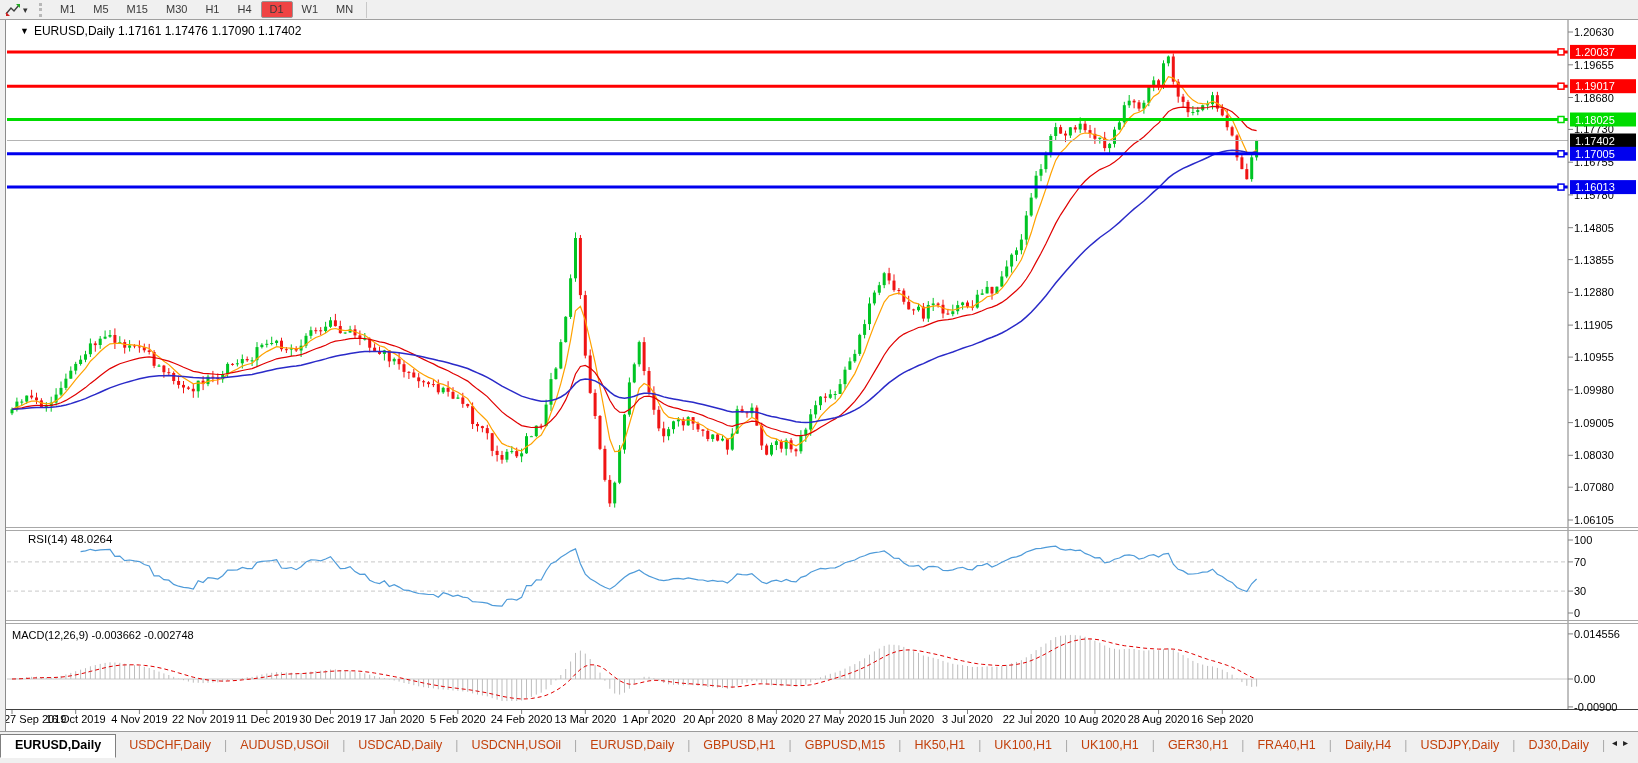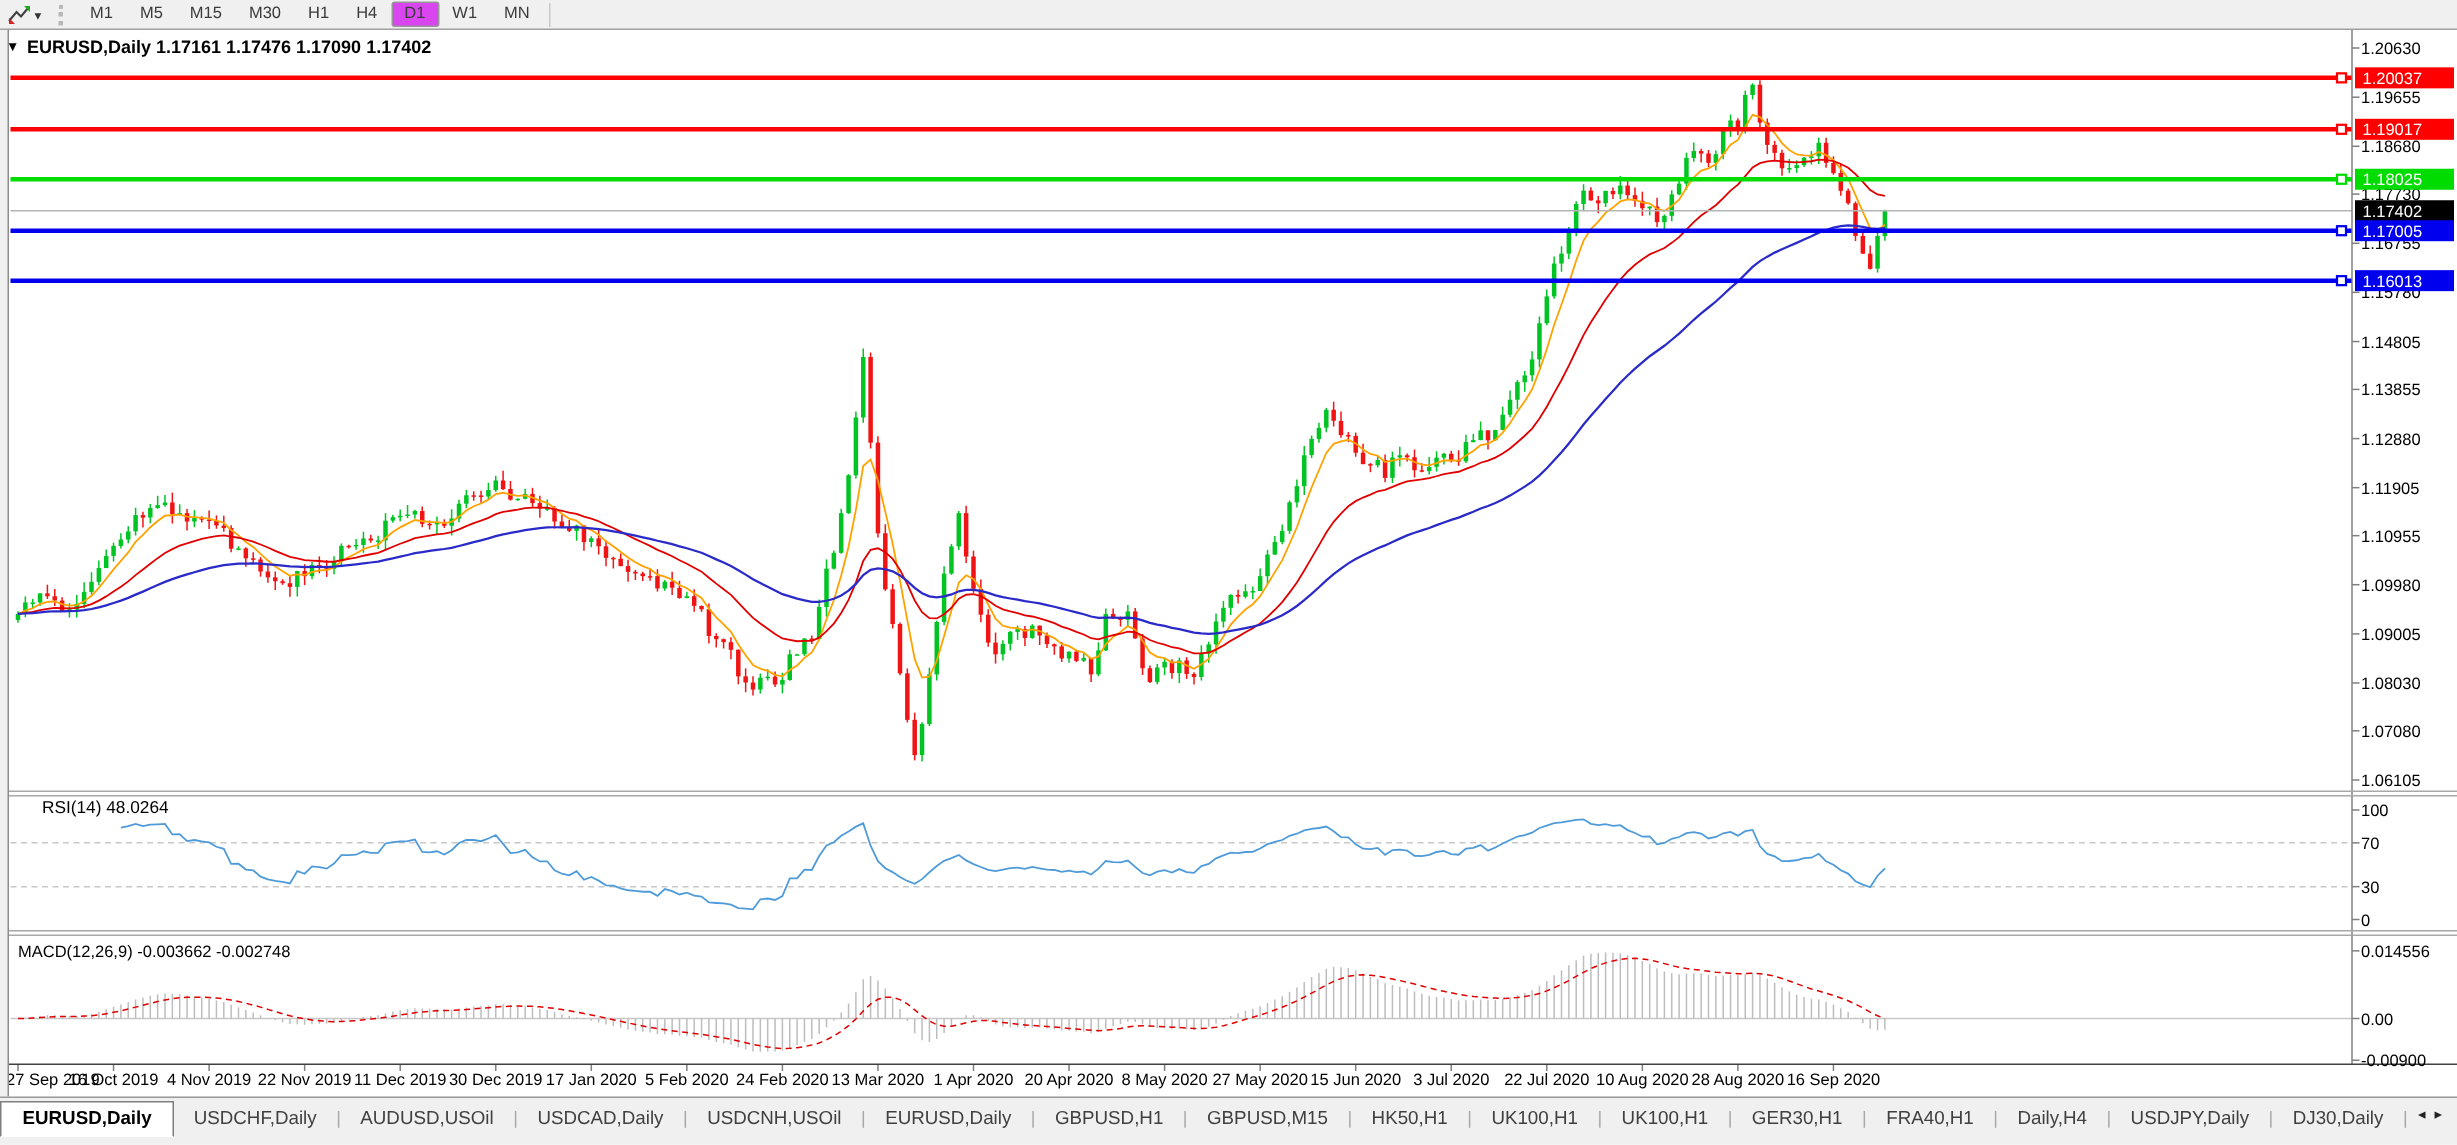--- a/index.html
+++ b/index.html
@@ -6,34 +6,34 @@
   body{width:1638px;height:763px;position:relative;overflow:hidden;background:#f0f0f0;
        font-family:"Liberation Sans",sans-serif;-webkit-font-smoothing:antialiased}
   
   #toolbar{position:absolute;left:0;top:0;width:1638px;height:19px;background:#f0f0f0;
            border-bottom:1px solid #a0a0a0;display:flex;align-items:center;z-index:4}
   .tb-icon{width:20px;height:16px;margin-left:3px;display:flex;align-items:center;justify-content:center;cursor:pointer}
   .tb-caret{font-size:9px;color:#333;width:12px;cursor:pointer;line-height:16px}
   .tb-grip{width:5px;height:14px;margin:0 4px;border-left:3px dotted #b8b8b8}
   .tb-sep{width:1px;height:16px;background:#c8c8c8;margin:0 4px}
   .tf{font-size:11px;color:#3a3a3a;padding:1px 8px;border:1px solid transparent;border-radius:2px;cursor:pointer;line-height:13px}
-  .tf.active{border:1px solid #979797;background:#d946ef}
+  .tf.active{border:1px solid #979797;background:#ef4444}
   
   #chart-svg{position:absolute;left:0;top:0;z-index:1}
   .left-edge{position:absolute;left:0;top:19px;width:5px;height:712px;background:#f0f0f0;border-right:1px solid #8c8c8c;z-index:2}
   .overlay-label{position:absolute;z-index:3;color:#000;white-space:pre}
-  #chart-title{left:4px;top:24px;font-size:12px;font-weight:700}
+  #chart-title{left:20px;top:24px;font-size:12px;font-weight:400}
   #chart-title .tri{font-size:9px;margin-right:5px;vertical-align:1px}
   #rsi-label{left:28px;top:533px;font-size:11.5px}
   #macd-label{left:12px;top:629px;font-size:11px}
   
   #tabbar{position:absolute;left:0;top:731px;width:1638px;height:32px;background:#f0f0f0;
           border-top:1px solid #9a9a9a;z-index:4;display:flex;align-items:flex-start}
   #tabs{display:flex;align-items:flex-start;height:24px;margin-top:2px;overflow:hidden;flex:1}
-  .tab{font-size:12.5px;color:#404040;padding:4px 13px 5px;cursor:pointer;white-space:nowrap}
+  .tab{font-size:12.5px;color:#c2410c;padding:4px 13px 5px;cursor:pointer;white-space:nowrap}
   .tab.active{background:#fff;border:1px solid #7f7f7f;border-bottom:1px solid #fff;font-weight:700;color:#000;padding:3px 14px 5px}
   .tab-sep{color:#a8a8a8;font-size:12px;padding-top:4px}
   .tab-arrows{margin-left:auto;display:flex;gap:6px;padding:5px 10px 0 6px}
   .tab-arrow{font-size:10px;color:#222;cursor:pointer}
 </style>
 </head>
 <body>
 
 <div id="toolbar">
   <div class="tb-icon">

